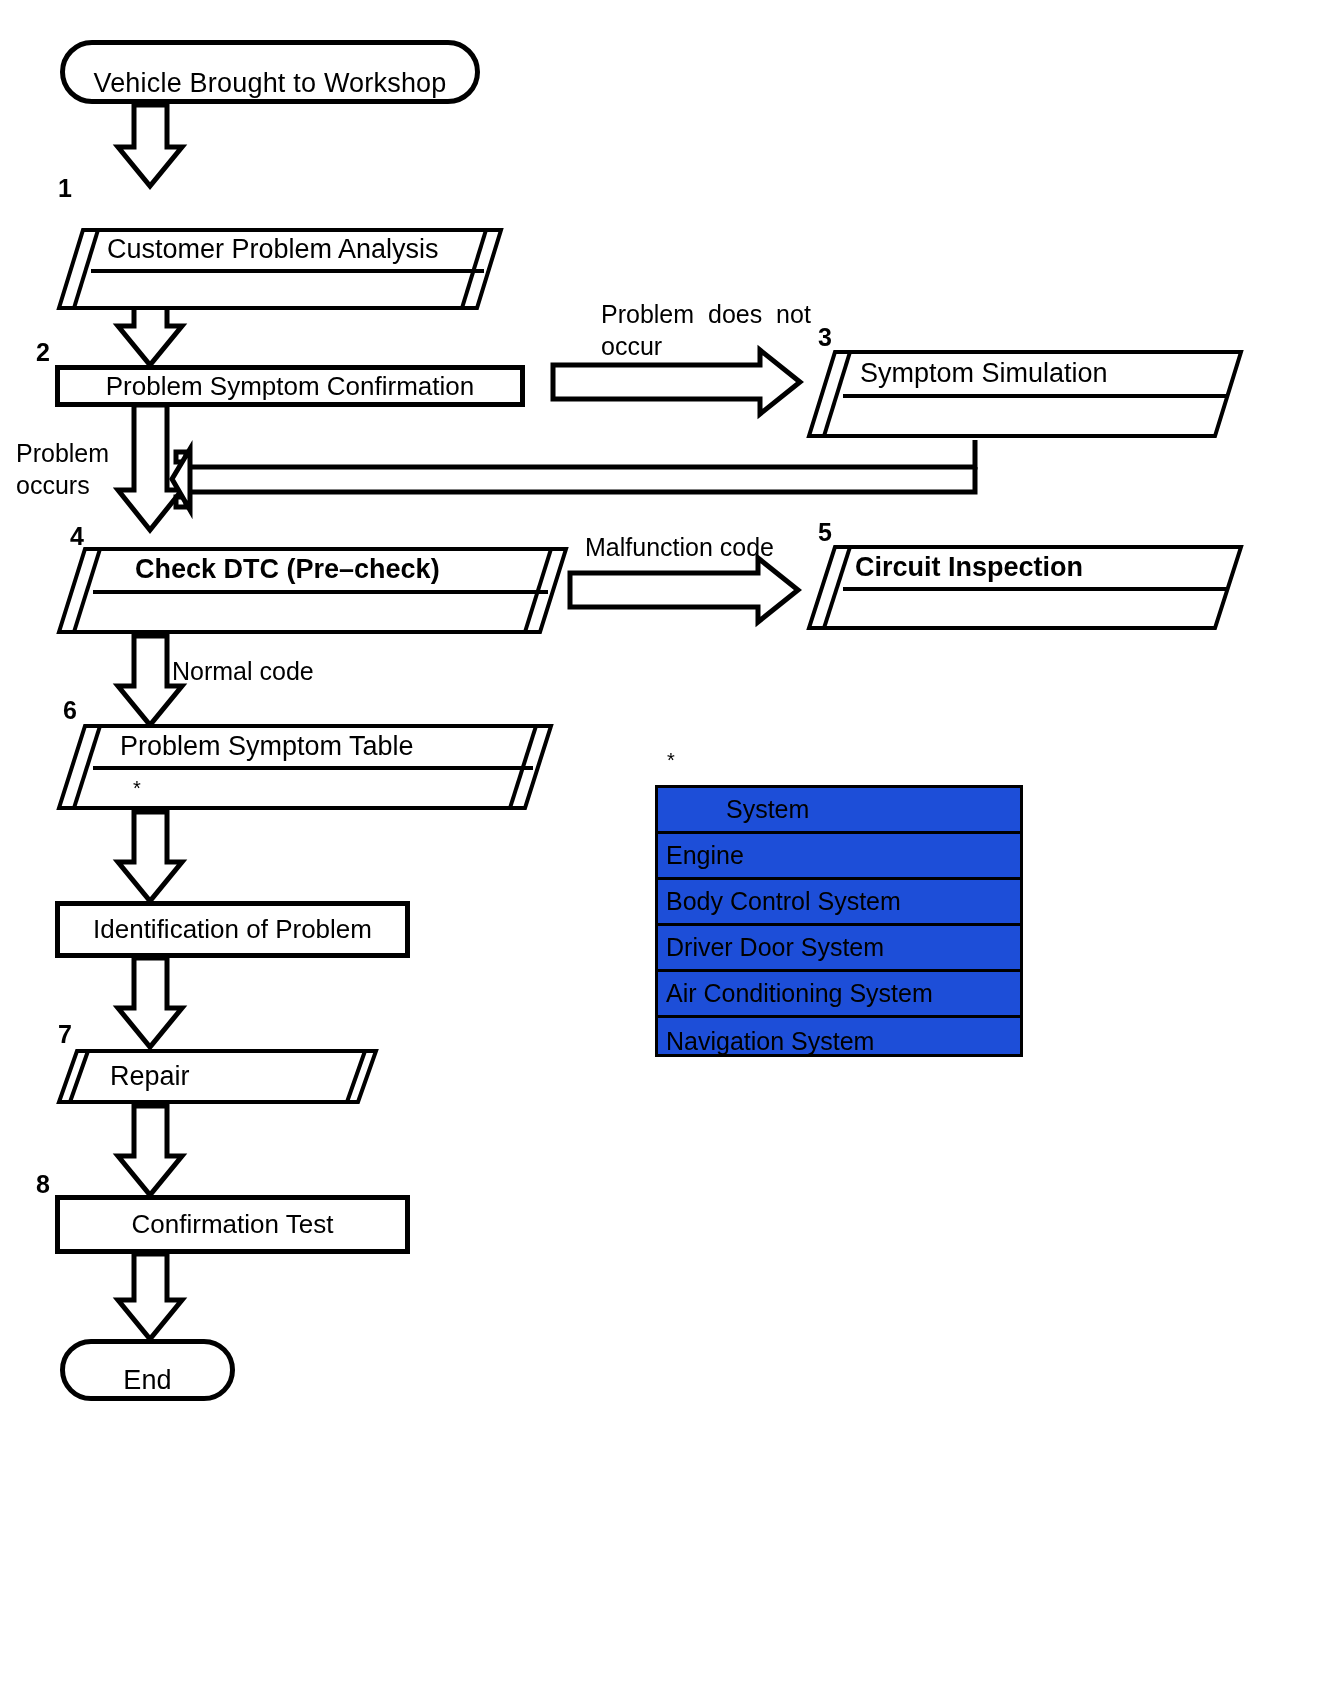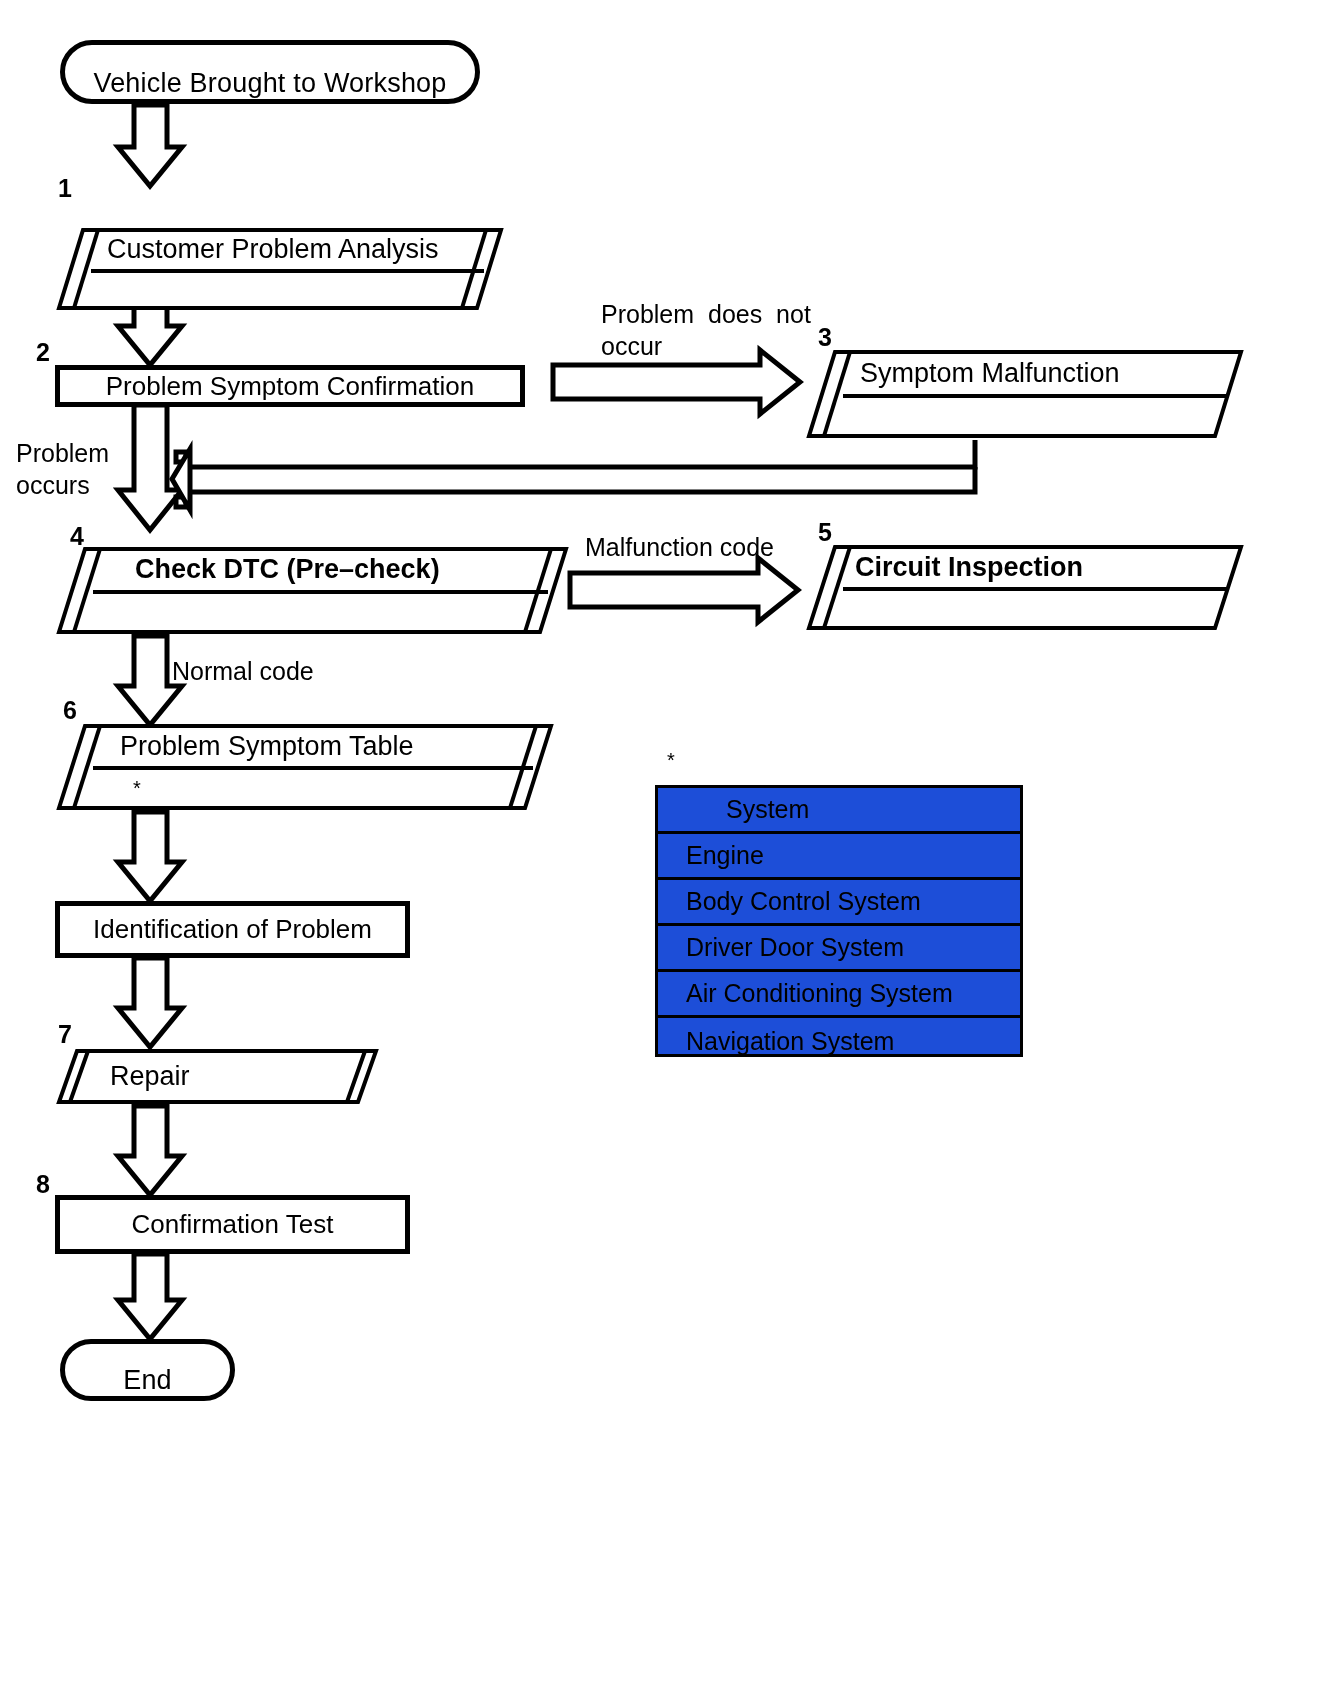--- a/index.html
+++ b/index.html
@@ -90,21 +90,21 @@
     position: absolute;
     border: 3px solid #000;
     background: #1d4ed8;
     box-sizing: border-box;
   }
   .systable .srow {
     border-bottom: 3px solid #000;
     height: 46px;
     display: flex;
     align-items: center;
-    padding-left: 28px;
+    padding-left: 8px;
     font-size: 25px;
     box-sizing: border-box;
   }
   .systable .srow:last-child { border-bottom: none; }
   .systable .shead {
     justify-content: flex-start;
     padding-left: 68px;
   }
   .tbl-star {
     position: absolute;
@@ -178,21 +178,21 @@
 <div class="stepnum" style="left:818px; top:325px;">3</div>
 <div class="skewbox" style="left:805px; top:348px; width:440px; height:92px;">
   <svg class="shape" viewBox="0 0 440 92" preserveAspectRatio="none">
     <g fill="#ffffff" stroke="#000000" stroke-width="4">
       <path d="M30 4 L436 4 L410 88 L4 88 Z"></path>
       <path d="M45 4 L19 88" fill="none"></path>
       <path d="M38 48 L422 48" fill="none"></path>
     </g>
   </svg>
   <div class="caption" style="top:3px; height:45px; padding-left:55px;">
-    <span>Symptom Malfunction</span>
+    <span>Symptom Simulation</span>
   </div>
 </div>
 
 <div class="stepnum" style="left:70px; top:524px;">4</div>
 <div class="skewbox" style="left:55px; top:545px; width:515px; height:91px;">
   <svg class="shape" viewBox="0 0 515 91" preserveAspectRatio="none">
     <g fill="#ffffff" stroke="#000000" stroke-width="4">
       <path d="M30 4 L511 4 L485 87 L4 87 Z"></path>
       <path d="M45 4 L19 87" fill="none"></path>
       <path d="M496 4 L470 87" fill="none"></path>

